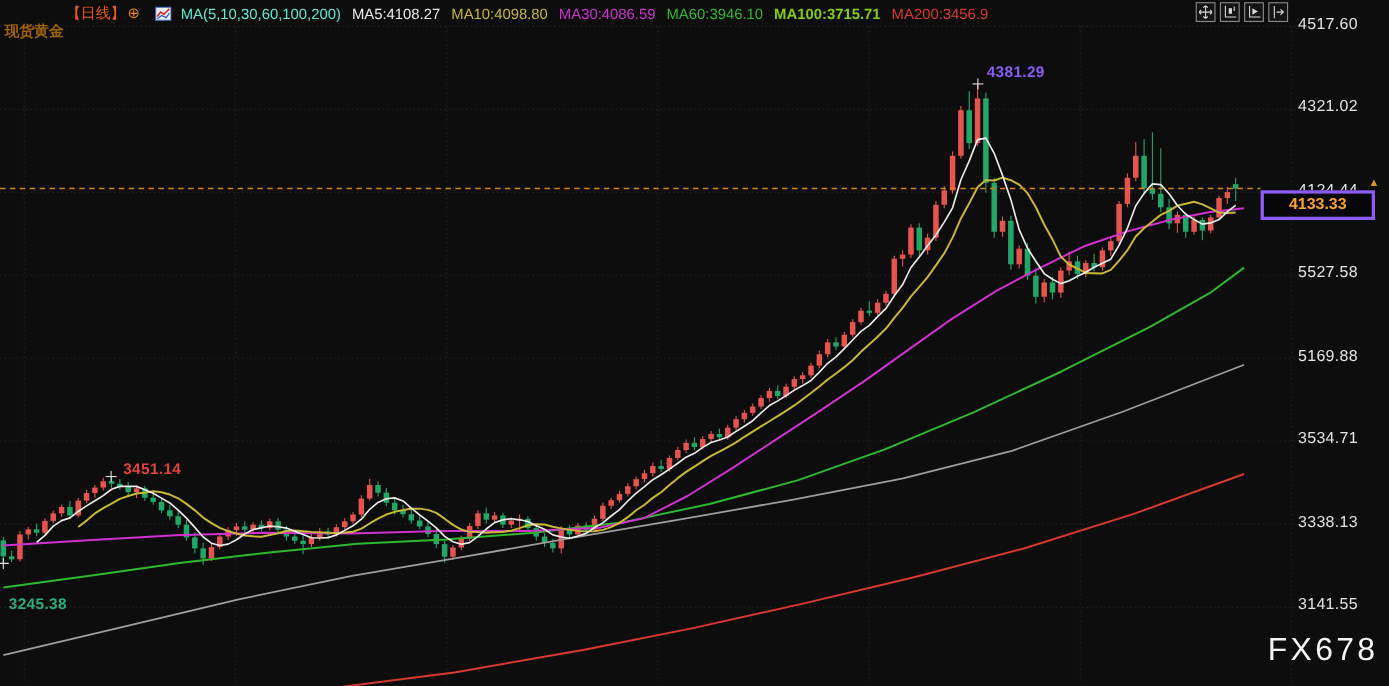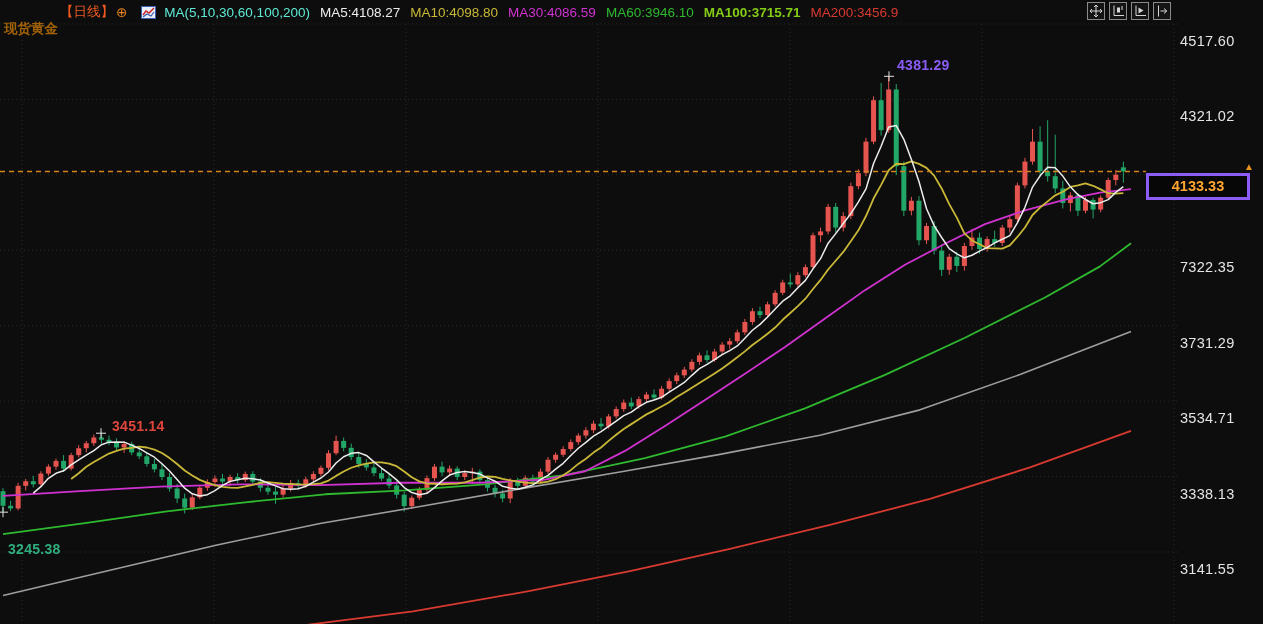--- a/index.html
+++ b/index.html
@@ -9,21 +9,21 @@
   .header{position:absolute;left:4px;top:2px;height:20px;display:flex;align-items:center;
     font-size:13.5px;white-space:nowrap;z-index:5;}
   .header .h-item{margin-right:10px;}
   .header .tight{margin-right:2px;}
   .symbol{color:#ebebeb;font-weight:bold;}
   .chart-ic{width:15px;height:13px;margin:0 8px 0 4px;display:inline-block;}
   .toolbar{position:absolute;right:92px;top:2px;display:flex;z-index:6;}
   .tool{width:16px;height:16px;border:1px solid #8a8a8a;background:#141414;margin-left:4px;
     display:flex;align-items:center;justify-content:center;cursor:pointer;}
   .axis-label{position:absolute;left:1180px;width:75px;font-size:14.5px;color:#e4e4e4;
-    letter-spacing:0.3px;z-index:3;margin-top:19px;}
+    letter-spacing:0.3px;z-index:3;}
   #price-tag{position:absolute;left:1146px;width:78px;padding:2px 10px 3px 10px;text-align:center;
     background:#070707;border:3px solid #8b5cf6;color:#ffa531;font-weight:bold;font-size:14.5px;z-index:8;}
   #price-arrow{position:absolute;left:1244px;font-size:10px;color:#e8941c;z-index:8;}
   .annotation{position:absolute;font-size:14px;font-weight:bold;letter-spacing:0.3px;z-index:4;}
   #watermark{position:absolute;right:10px;bottom:16px;font-size:29px;color:#f4f4f6;
     letter-spacing:3px;z-index:4;}
 </style>
 </head>
 <body>
 
@@ -401,26 +401,27 @@
       <svg width="12" height="12" viewBox="0 0 12 12">
           <path d="M2.5 0.5v11" stroke="#d8d8d8"></path>
           <path d="M4.5 6h6M8 3.5L10.8 6 8 8.5" stroke="#d8d8d8" fill="none"></path>
         </svg>
     </div>
   </div>
 
   <div class="axis-label" style="top: 14px;">4517.60</div>
   <div class="axis-label" style="top: 89.4291px;">4321.02</div>
   <div class="axis-label" style="top: 164.858px;">4124.44</div>
-  <div class="axis-label" style="top: 240.287px;">7322.35</div>
-  <div class="axis-label" style="top: 315.713px;">3731.29</div>
+  <div class="axis-label" style="top: 240.287px;">5527.58</div>
+  <div class="axis-label" style="top: 315.713px;">5169.88</div>
   <div class="axis-label" style="top: 391.142px;">3534.71</div>
   <div class="axis-label" style="top: 466.571px;">3338.13</div>
   <div class="axis-label" style="top: 542px;">3141.55</div>
 
   <div id="price-tag" style="top: 173.447px;">4133.33</div>
   <div id="price-arrow" style="top: 161.447px;">▲</div>
 
   <div class="annotation" style="left: 897px; top: 57px; color: #8b5cf6;">4381.29</div>
   <div class="annotation" style="left: 112px; top: 418px; color: rgb(224, 69, 60);">3451.14</div>
   <div class="annotation" style="left: 8px; top: 513px; color: rgb(47, 174, 125); margin-top: 28px;">3245.38</div>
 
+  <div id="watermark">FX678</div>
 </div>
 
 </body></html>

